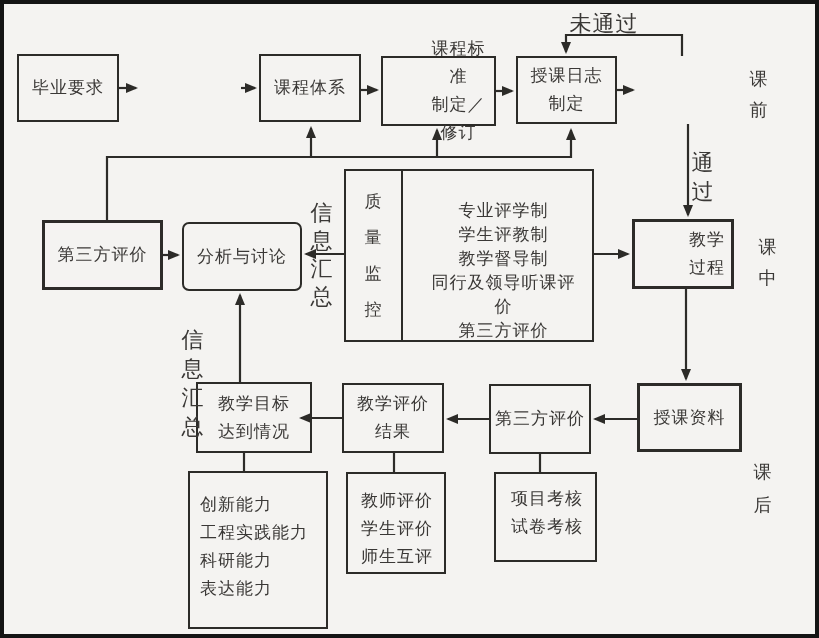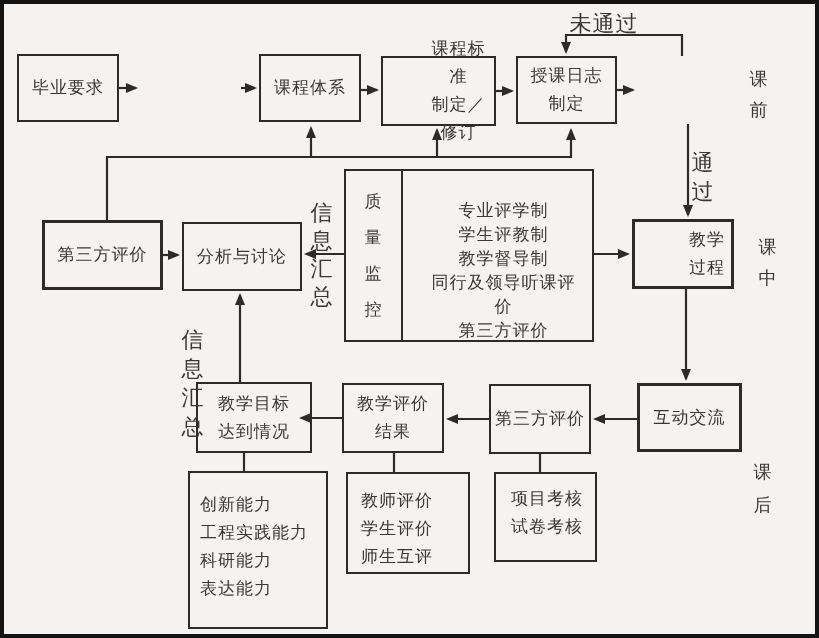--- a/index.html
+++ b/index.html
@@ -93,48 +93,48 @@
   </svg>
 
   <div class="box" style="left:13px;top:50px;width:102px;height:68px;">毕业要求</div>
   <div class="box" style="left:255px;top:50px;width:102px;height:68px;">课程体系</div>
   <div class="box" style="left:377px;top:52px;width:115px;height:70px;padding-left:40px;">课程标准
 制定／修订</div>
   <div class="box" style="left:512px;top:52px;width:101px;height:68px;">授课日志
 制定</div>
 
   <div class="box" style="left:38px;top:216px;width:121px;height:70px;border-width:3px;">第三方评价</div>
-  <div class="box" style="left:178px;top:218px;width:120px;height:69px;">分析与讨论</div>
+  <div class="box" style="left:178px;top:218px;width:120px;height:69px;border-radius:7px;">分析与讨论</div>
 
   <div class="box" id="monitor-box" style="left:340px;top:165px;width:250px;height:173px;">
     <div class="left-col">质
 量
 监
 控</div>
     <div class="right-col">专业评学制
 学生评教制
 教学督导制
 同行及领导听课评价
 第三方评价</div>
   </div>
 
   <div class="box" style="left:628px;top:215px;width:102px;height:70px;border-width:3px;padding-left:48px;">教学过程</div>
 
   <div class="box" style="left:192px;top:378px;width:116px;height:71px;">教学目标
 达到情况</div>
   <div class="box" style="left:338px;top:379px;width:102px;height:70px;">教学评价
 结果</div>
   <div class="box" style="left:485px;top:380px;width:102px;height:70px;">第三方评价</div>
-  <div class="box" style="left:633px;top:379px;width:105px;height:69px;border-width:3px;">互动交流</div>
+  <div class="box" style="left:633px;top:379px;width:105px;height:69px;border-width:3px;">授课资料</div>
 
   <div class="box toplist" style="left:184px;top:467px;width:140px;height:158px;padding:18px 6px 0 10px;">创新能力
 工程实践能力
 科研能力
 表达能力</div>
-  <div class="box toplist" style="left:342px;top:468px;width:124px;height:102px;padding:13px 4px 0 13px;">教师评价
+  <div class="box toplist" style="left:342px;top:468px;width:100px;height:102px;padding:13px 4px 0 13px;">教师评价
 学生评价
 师生互评</div>
   <div class="box toplist" style="left:490px;top:468px;width:103px;height:90px;padding:11px 4px 4px 15px;">项目考核
 试卷考核</div>
 
   <div class="lbl" style="left:560px;top:6px;width:80px;">未通过</div>
   <div class="lbl" style="left:686px;top:144px;width:26px;line-height:29px;">通
 过</div>
   <div class="lbl" style="left:297px;top:195px;width:42px;line-height:28px;">信息
 汇总</div>

